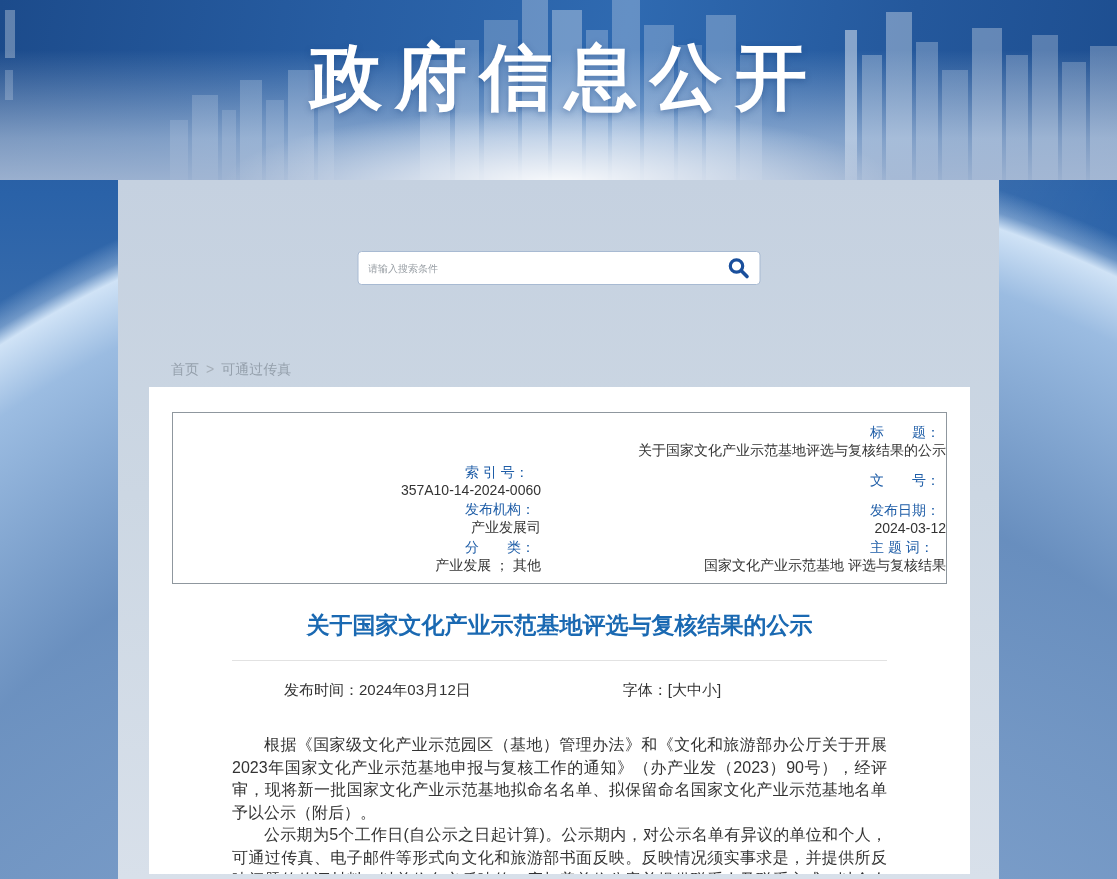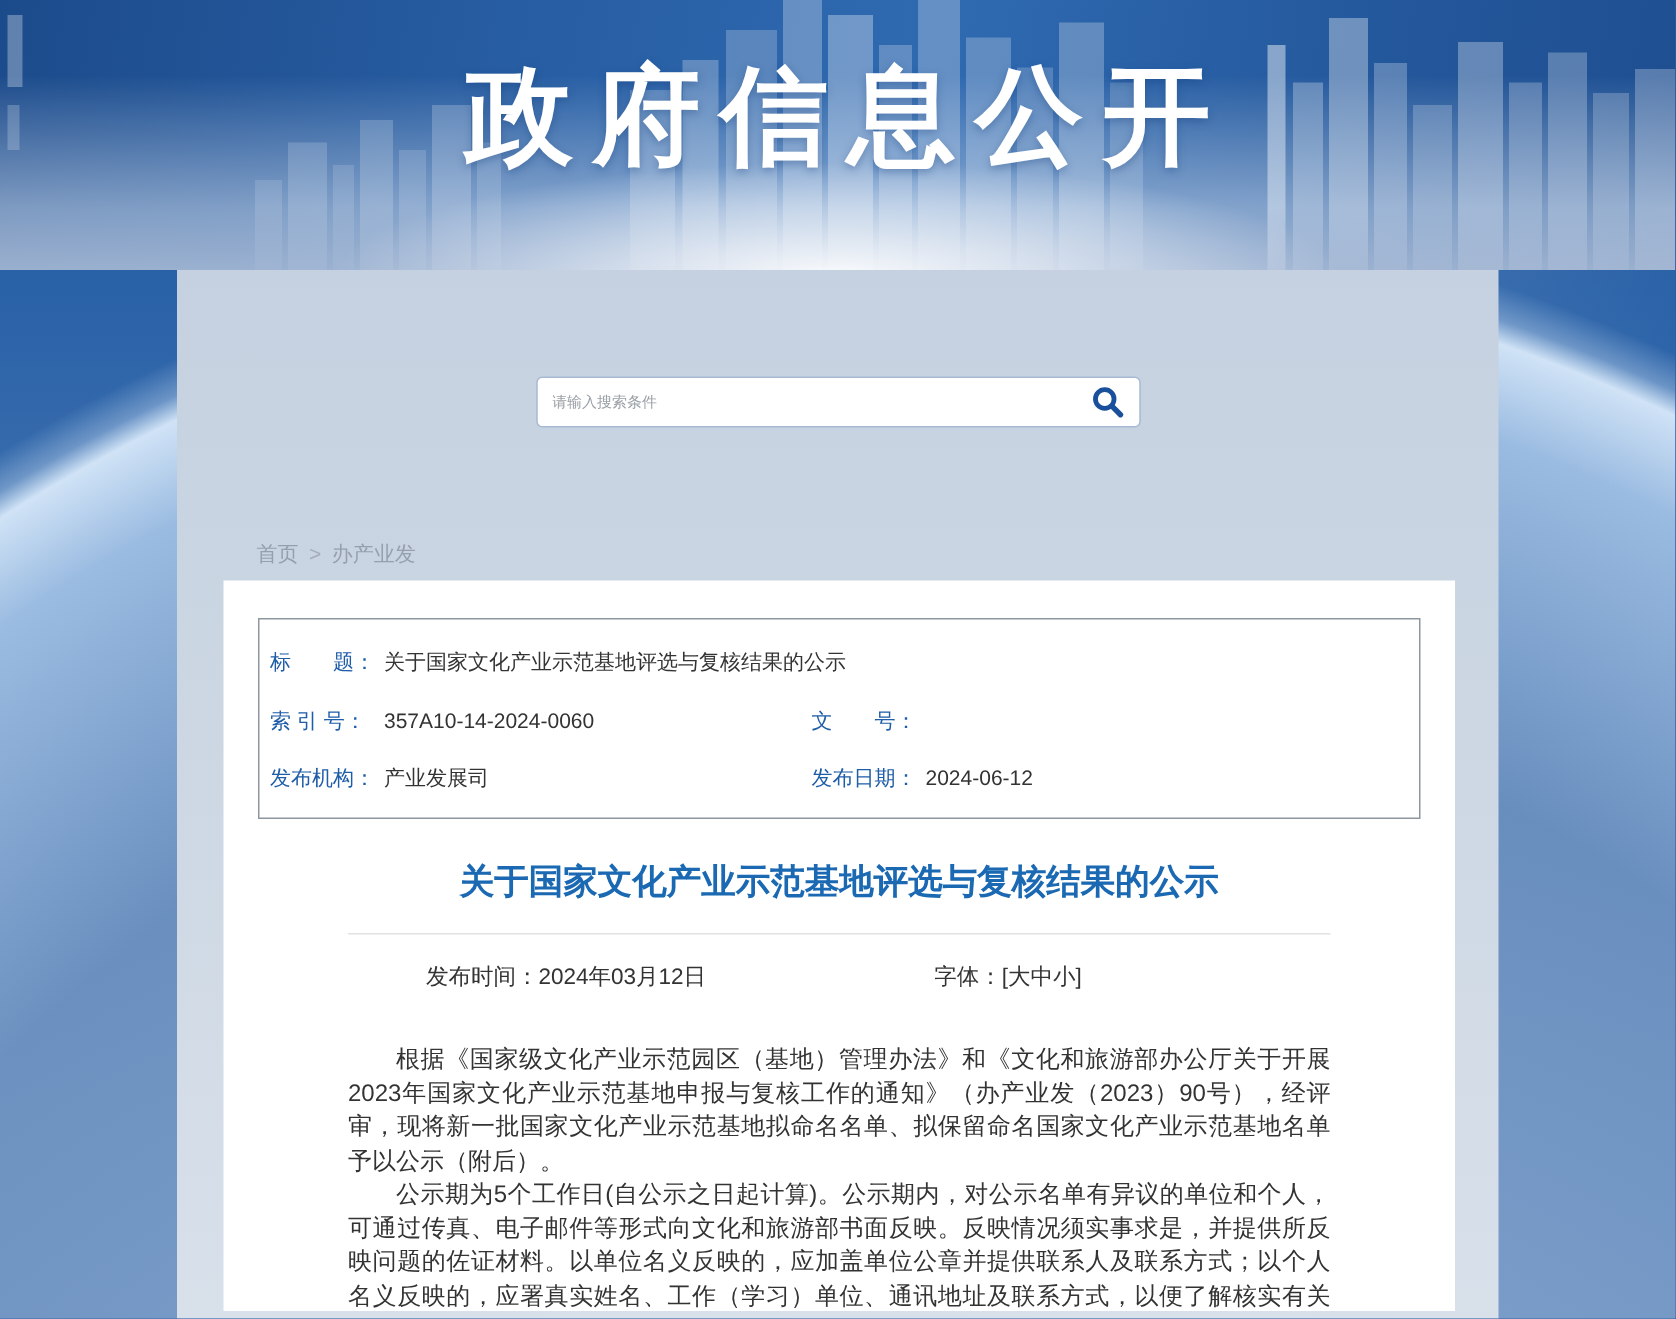--- a/index.html
+++ b/index.html
@@ -49,21 +49,21 @@
   .crumb-sep{margin:0 7px;color:#a5aeb8;}
 
   
   .card{position:absolute;left:31px;top:207px;width:821px;height:487px;
     background:#fff;overflow:hidden;}
 
   
   .meta-box{margin:25px 23px 0;border:1px solid #8f979e;padding:9px 0 7px;}
   .meta-row{display:flex;align-items:center;min-height:38px;font-size:14px;}
   .meta-row.first{min-height:40px;}
-  .mcell{display:flex;align-items:flex-start;}
+  .mcell{display:flex;align-items:flex-end;flex-direction:column;}
   .c1{width:368px;padding-left:7px;box-sizing:border-box;}
   .c2{flex:1;}
   .mlabel{color:#1e5da7;width:76px;flex:none;white-space:pre;}
   .mvalue{color:#333;}
 
   
   .article-title{margin:26px 20px 0;text-align:center;font-size:23px;
     font-weight:bold;color:#1a69b2;}
   .divider{margin:19px 83px 0;border-top:1px solid #e2e2e2;height:0;}
   .pub-row{margin:20px 83px 0;font-size:15px;color:#333;display:flex;line-height:17px;}
@@ -127,21 +127,21 @@
       <input class="search-input" type="text" placeholder="请输入搜索条件" style="">
       <button class="search-btn">
         <svg width="24" height="24" viewBox="0 0 24 24">
           <circle cx="10" cy="10" r="6.2" fill="none" stroke="#1a4f9c" stroke-width="3.2"></circle>
           <line x1="14.8" y1="14.8" x2="20.5" y2="20.5" stroke="#1a4f9c" stroke-width="3.6" stroke-linecap="round"></line>
         </svg>
       </button>
     </div>
 
     <div class="breadcrumb">
-      <a>首页</a><span class="crumb-sep">&gt;</span><a>办产业发</a>
+      <a>首页</a><span class="crumb-sep">&gt;</span><a>可通过传真</a>
     </div>
 
     <div class="card">
 
       <div class="meta-box">
         <div class="meta-row first">
           <div class="mcell c1" style="width:100%;">
             <span class="mlabel">标　　题：</span>
             <span class="mvalue">关于国家文化产业示范基地评选与复核结果的公示</span>
           </div>
@@ -156,21 +156,31 @@
             <span class="mvalue"></span>
           </div>
         </div>
         <div class="meta-row">
           <div class="mcell c1">
             <span class="mlabel">发布机构：</span>
             <span class="mvalue">产业发展司</span>
           </div>
           <div class="mcell c2">
             <span class="mlabel">发布日期：</span>
-            <span class="mvalue">2024-06-12</span>
+            <span class="mvalue">2024-03-12</span>
+          </div>
+        </div>
+        <div class="meta-row">
+          <div class="mcell c1">
+            <span class="mlabel">分　　类：</span>
+            <span class="mvalue">产业发展 ； 其他</span>
+          </div>
+          <div class="mcell c2">
+            <span class="mlabel">主 题 词：</span>
+            <span class="mvalue">国家文化产业示范基地 评选与复核结果</span>
           </div>
         </div>
       </div>
 
       <h2 class="article-title">关于国家文化产业示范基地评选与复核结果的公示</h2>
 
       <div class="divider"></div>
 
       <div class="pub-row">
         <span class="pub-time"><span>发布时间：</span><span>2024年03月12日</span></span>

